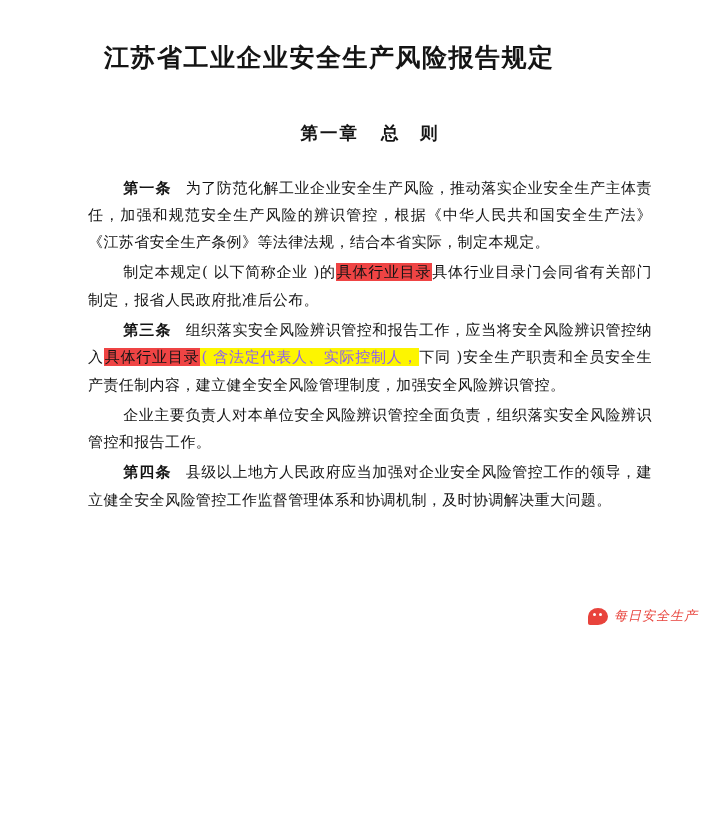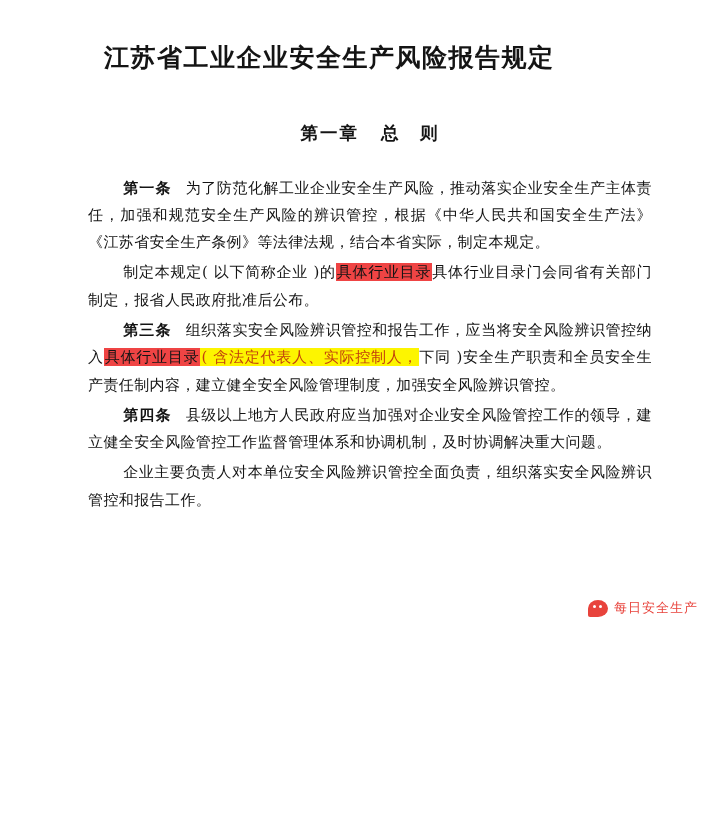--- a/index.html
+++ b/index.html
@@ -64,32 +64,33 @@
   .art-gap {
     display: inline-block;
     width: 14px;
   }
   .hl {
     background: #ef4444;
     padding: 0 1px;
   }
   .hl-red {
     background: #fdf500;
-    color: #c2410c;
+    color: #8b5cf6;
     padding: 0 1px;
   }
   
   .footer-badge {
     position: absolute;
     right: 10px;
-    bottom: 18px;
+    bottom: 10px;
     display: flex;
     align-items: center;
     gap: 6px;
     font-family: "DejaVu Sans", "Liberation Sans", sans-serif;
+    font-style: italic;
   }
   .wechat-icon {
     width: 20px;
     height: 17px;
     border-radius: 50% 50% 50% 10%;
     background: #e8433c;
     position: relative;
     display: inline-block;
   }
   .wechat-icon::before,
@@ -129,25 +130,25 @@
     </p>
 
     <p class="para">
       <span class="indent"></span><span>制定本规定( 以下简称企业 )的</span><span class="hl">具体行业目录</span><span>具体行业目录</span><span>门会同省有关部门制定，报省人民政府批准后公布。</span>
     </p>
 
     <p class="para">
       <span class="indent"></span><span class="art-label">第三条</span><span class="art-gap"></span><span>组织落实安全风险辨识管控和报告工作，应当将安全</span><span>风险辨识管控纳入</span><span class="hl">具体行业目录</span><span class="hl-red">( 含法定代表人、实际控制人，</span><span>下同 )安全生产职责和全员安全生产责任制内容，建立健全安全</span><span>风险管理制度，加强安全风险辨识管控。</span>
     </p>
     <p class="para">
-      <span class="indent"></span><span class="art-label">第四条</span><span class="art-gap"></span><span>县级以上地方人民政府应当加强对企业安全风险管控工作的领导，建立健全安全风险管控工作监督管理体系和协调机制，及时协调解决重大问题。</span>
+      <span class="indent"></span><span>企业主要负责人对本单位安全风险辨识管控全面负责，组织落实安全风险辨识管控和报告工作。</span>
     </p>
 
     <p class="para">
-      <span class="indent"></span><span>企业主要负责人对本单位安全风险辨识管控全面负责，组织落实安全风险辨识管控和报告工作。</span>
+      <span class="indent"></span><span class="art-label">第四条</span><span class="art-gap"></span><span>县级以上地方人民政府应当加强对企业安全风险管控工作的领导，建立健全安全风险管控工作监督管理体系和协调机制，及时协调解决重大问题。</span>
     </p>
 
   </div>
 
   <div class="footer-badge">
     <span class="wechat-icon"></span>
     <span class="footer-text">每日安全生产</span>
   </div>
 
 </div>

